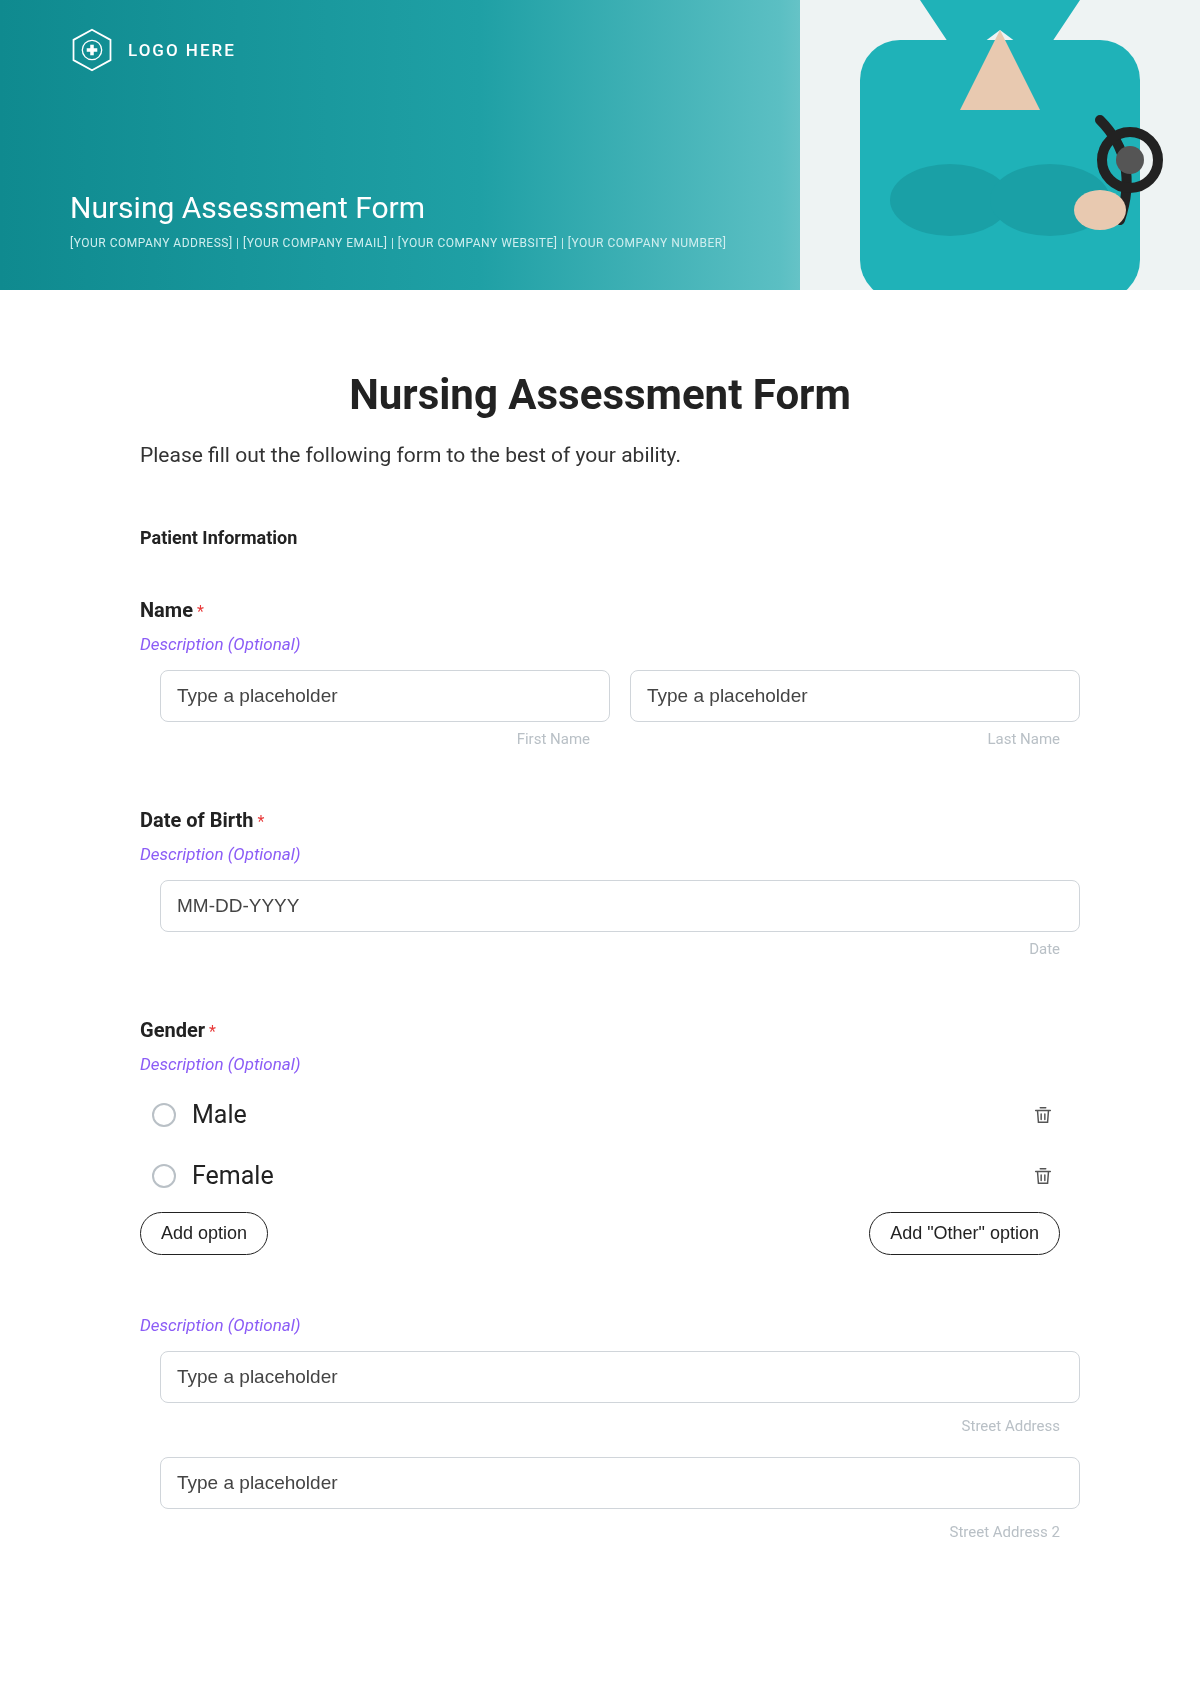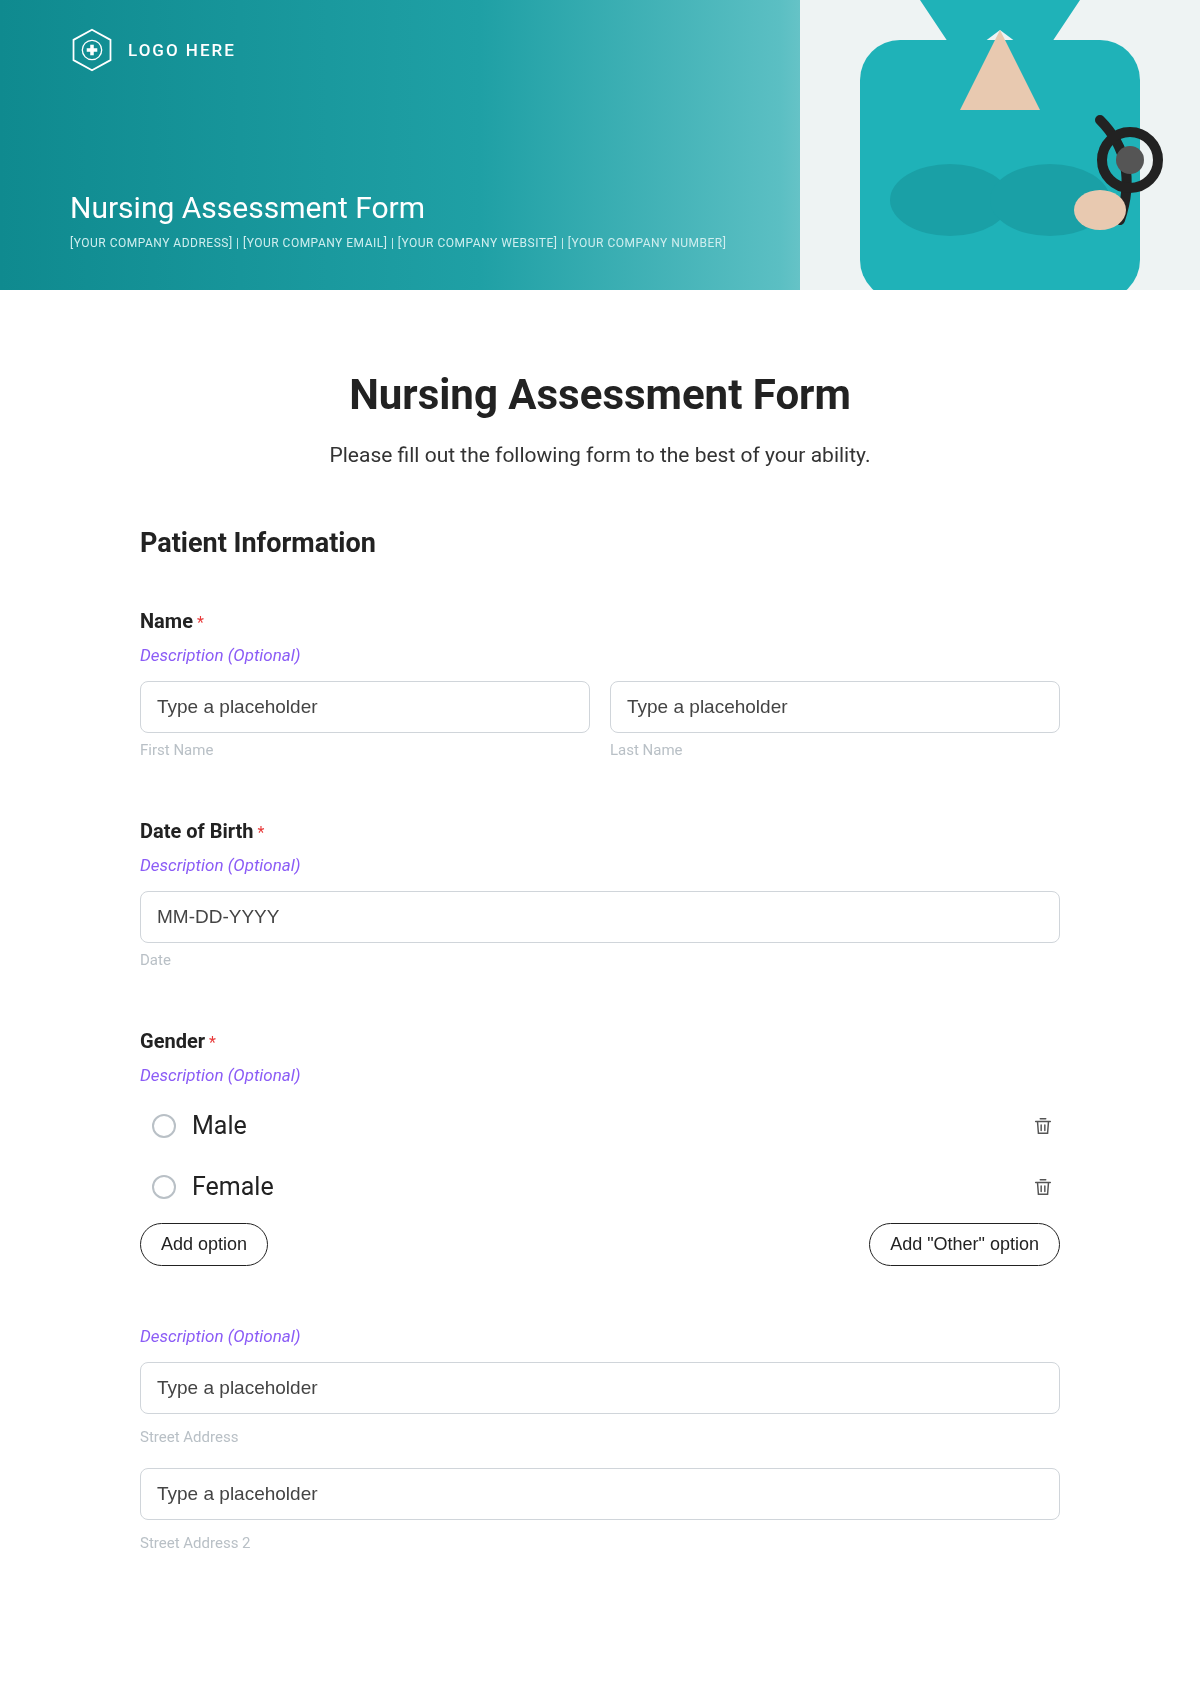--- a/index.html
+++ b/index.html
@@ -43,40 +43,41 @@
     top: 0;
     width: 400px;
     height: 290px;
   }
   .content {
     width: 920px;
     margin: 0 auto;
     padding: 80px 0 40px 0;
   }
   .form-title { text-align: center; font-size: 42px; font-weight: 700; color: #222; margin-bottom: 24px; }
-  .form-intro { text-align: center; font-size: 21px; color: #333; margin-bottom: 60px; }
-  .section-heading { font-size: 27px; font-weight: 700; color: #222; margin-bottom: 50px; }
+  .form-intro { text-align: left; font-size: 21px; color: #333; margin-bottom: 60px; }
+  .section-heading { font-size: 18px; font-weight: 700; color: #222; margin-bottom: 50px; }
   .field { margin-bottom: 60px; }
   .field-label { font-size: 20px; font-weight: 700; color: #222; }
   .req { color: #e83a3a; font-weight: 400; }
   .desc { font-size: 17px; font-style: italic; color: #8b5cf6; margin-top: 12px; margin-bottom: 16px; }
   .row2 { display: flex; gap: 20px; }
   .col { flex: 1; }
   .input {
     width: 100%;
     height: 52px;
     border: 1px solid #d0d5da;
     border-radius: 8px;
     padding: 0 16px;
     font-size: 19px;
     color: #222;
     background: #fff;
+    margin-left: 20px;
   }
   .input::placeholder { color: #444; }
-  .sublabel { font-size: 15px; color: #b9c0c6; margin-top: 8px; }
+  .sublabel { font-size: 15px; color: #b9c0c6; margin-top: 8px; text-align: right; }
   .radio-row {
     display: flex;
     align-items: center;
     justify-content: space-between;
     padding: 10px 6px 10px 12px;
     margin-bottom: 12px;
   }
   .radio-left { display: flex; align-items: center; gap: 16px; }
   .radio-circle {
     width: 24px; height: 24px; border: 2px solid #b9c0c6; border-radius: 50%; background: #fff;

